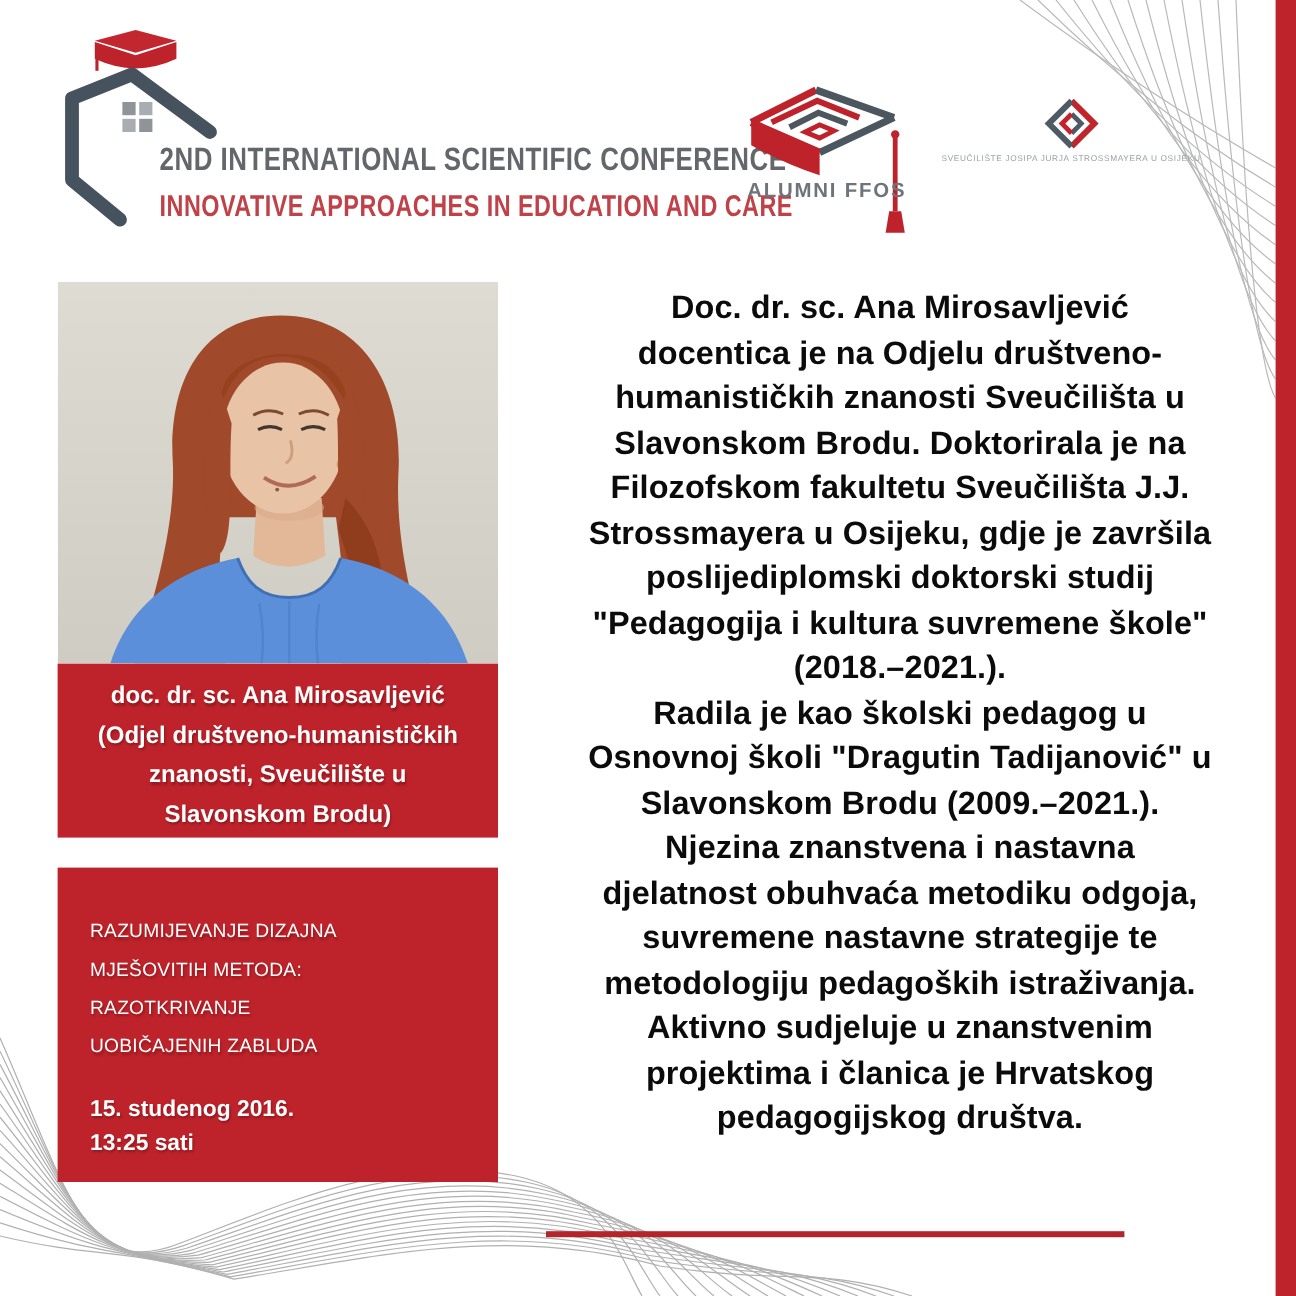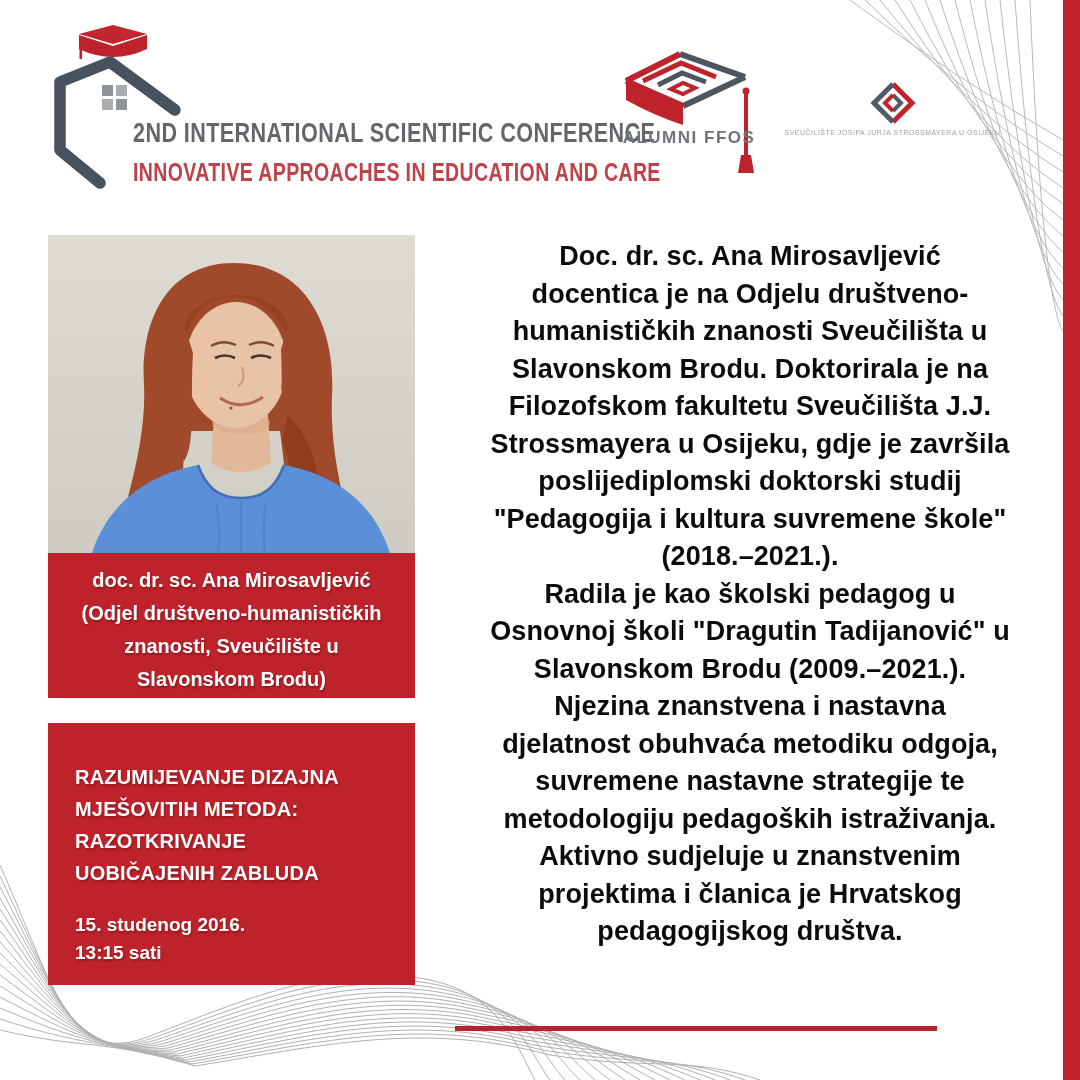--- a/index.html
+++ b/index.html
@@ -24,21 +24,21 @@
   .conf-line1{
     font-size:27px;font-weight:700;color:#63666B;letter-spacing:.5px;
     transform:scaleX(.80);transform-origin:left center;white-space:nowrap;
   }
   .conf-line2{
     margin-top:9px;font-size:25px;font-weight:700;color:#C04148;letter-spacing:.5px;
     transform:scaleX(.78);transform-origin:left center;white-space:nowrap;
   }
 
   
-  .alumni{left:613px;top:36px;width:178px;height:145px;}
+  .alumni{left:613px;top:57px;width:178px;height:145px;}
   .alumni svg{position:absolute;left:0;top:0;}
   .alumni-label{
     position:absolute;left:0;top:92px;width:152px;text-align:center;
     font-size:17px;font-weight:700;color:#6E747A;letter-spacing:1.5px;white-space:nowrap;
   }
 
   
   .faculty{left:795px;top:82px;width:195px;display:flex;flex-direction:column;align-items:center;}
   .faculty-name{margin-top:4px;font-size:19px;font-weight:700;letter-spacing:.8px;white-space:nowrap;}
   .faculty-name .gray{color:#57606A;}
@@ -50,21 +50,21 @@
   .name-banner{
     left:48px;top:553px;width:367px;height:145px;background:#BE232B;
     color:#fff;font-weight:700;font-size:20px;line-height:33px;text-align:center;
     padding-top:11px;box-sizing:border-box;text-shadow:1px 2px 2px rgba(60,0,0,.35);
   }
   .talk-box{
     left:48px;top:723px;width:367px;height:262px;background:#BE232B;
     box-sizing:border-box;padding:38px 24px 0 27px;color:#fff;
     text-shadow:1px 2px 2px rgba(60,0,0,.35);
   }
-  .talk-title{font-size:20px;font-weight:700;line-height:32px;letter-spacing:.2px;}
+  .talk-title{font-size:16px;font-weight:400;line-height:32px;letter-spacing:.2px;}
   .talk-when{margin-top:22px;font-size:19px;font-weight:700;line-height:28px;}
 
   
   .bio{
     left:445px;top:238px;width:610px;text-align:center;
     font-size:27px;font-weight:700;line-height:37.5px;color:#0b0b0b;letter-spacing:.1px;
   }
 
   .red-rule{left:455px;top:1026px;width:482px;height:5px;background:#B2252A;}
 </style>
@@ -212,21 +212,21 @@
 znanosti, Sveučilište u
 Slavonskom Brodu)</div>
 
   <div class="abs talk-box">
     <div class="talk-title pre">RAZUMIJEVANJE DIZAJNA
 MJEŠOVITIH METODA:
 RAZOTKRIVANJE
 UOBIČAJENIH ZABLUDA</div>
     <div class="talk-when">
       <div>15. studenog 2016.</div>
-      <div>13:15 sati</div>
+      <div>13:25 sati</div>
     </div>
   </div>
 
   <div class="abs bio pre">Doc. dr. sc. Ana Mirosavljević
 docentica je na Odjelu društveno-
 humanističkih znanosti Sveučilišta u
 Slavonskom Brodu. Doktorirala je na
 Filozofskom fakultetu Sveučilišta J.J.
 Strossmayera u Osijeku, gdje je završila
 poslijediplomski doktorski studij

